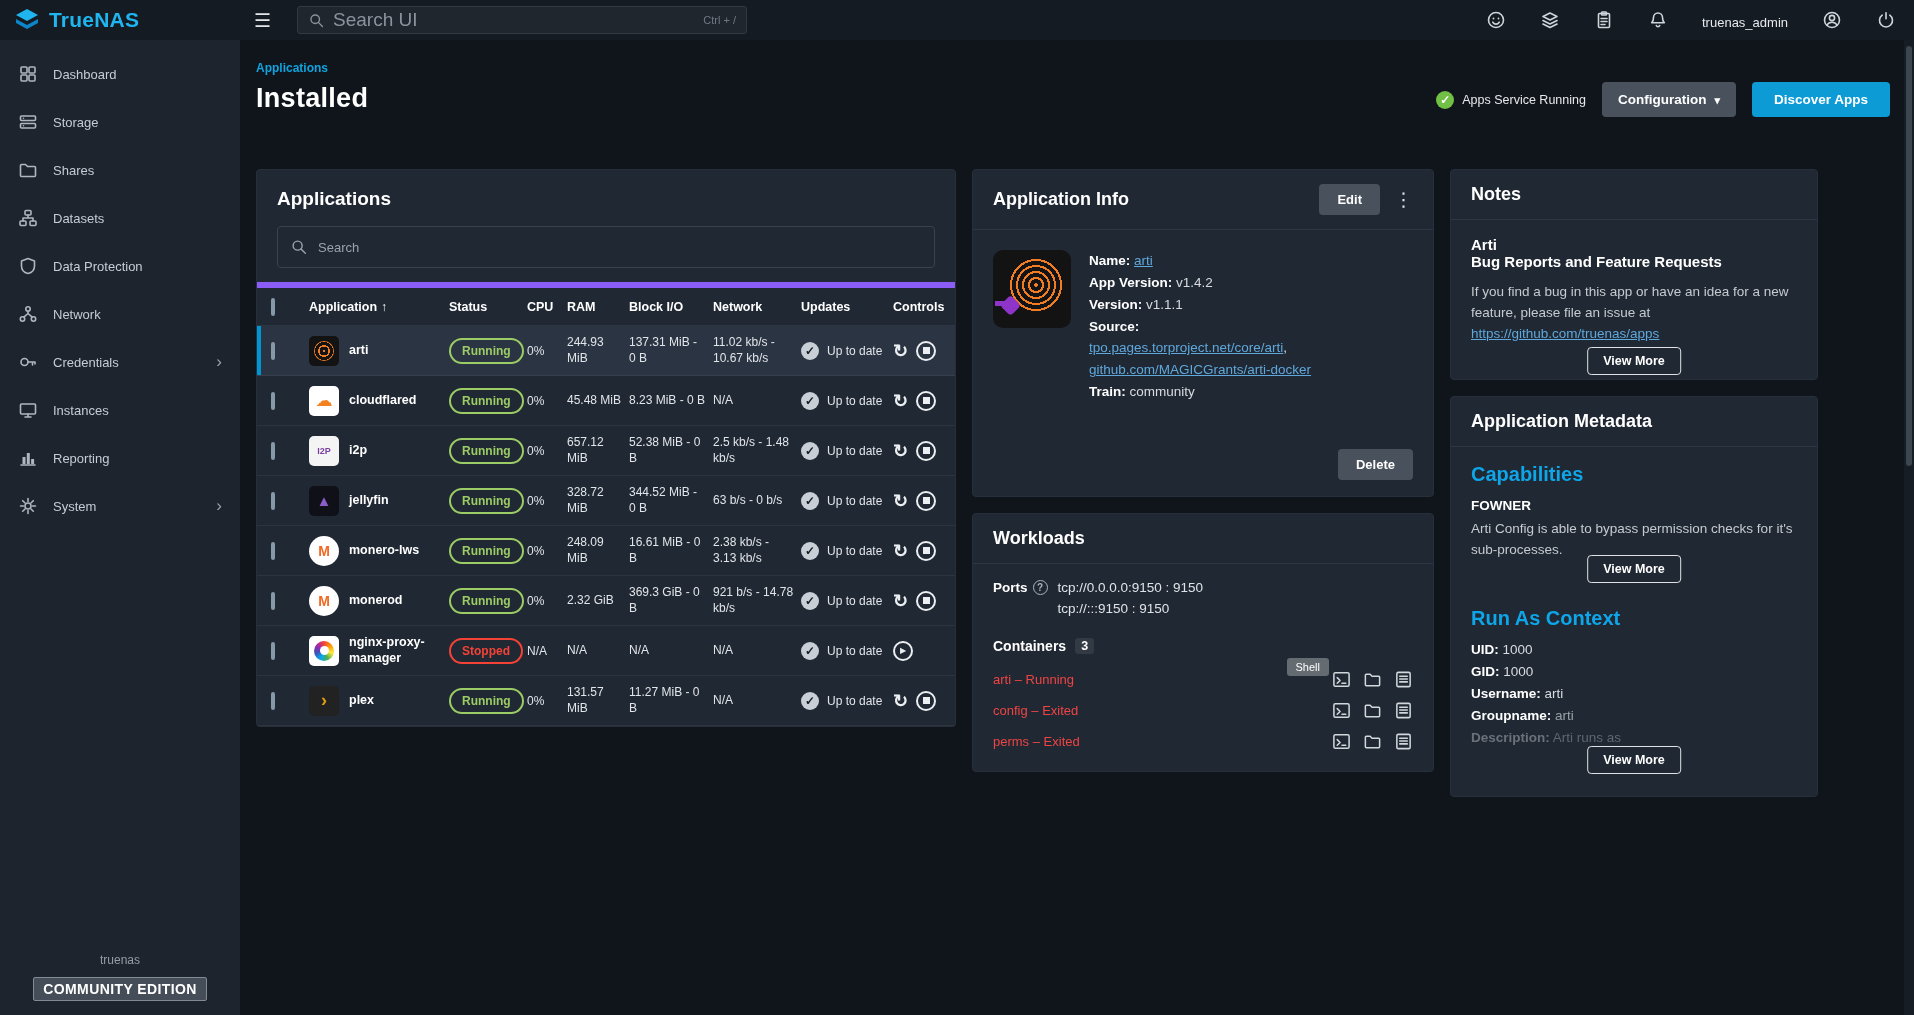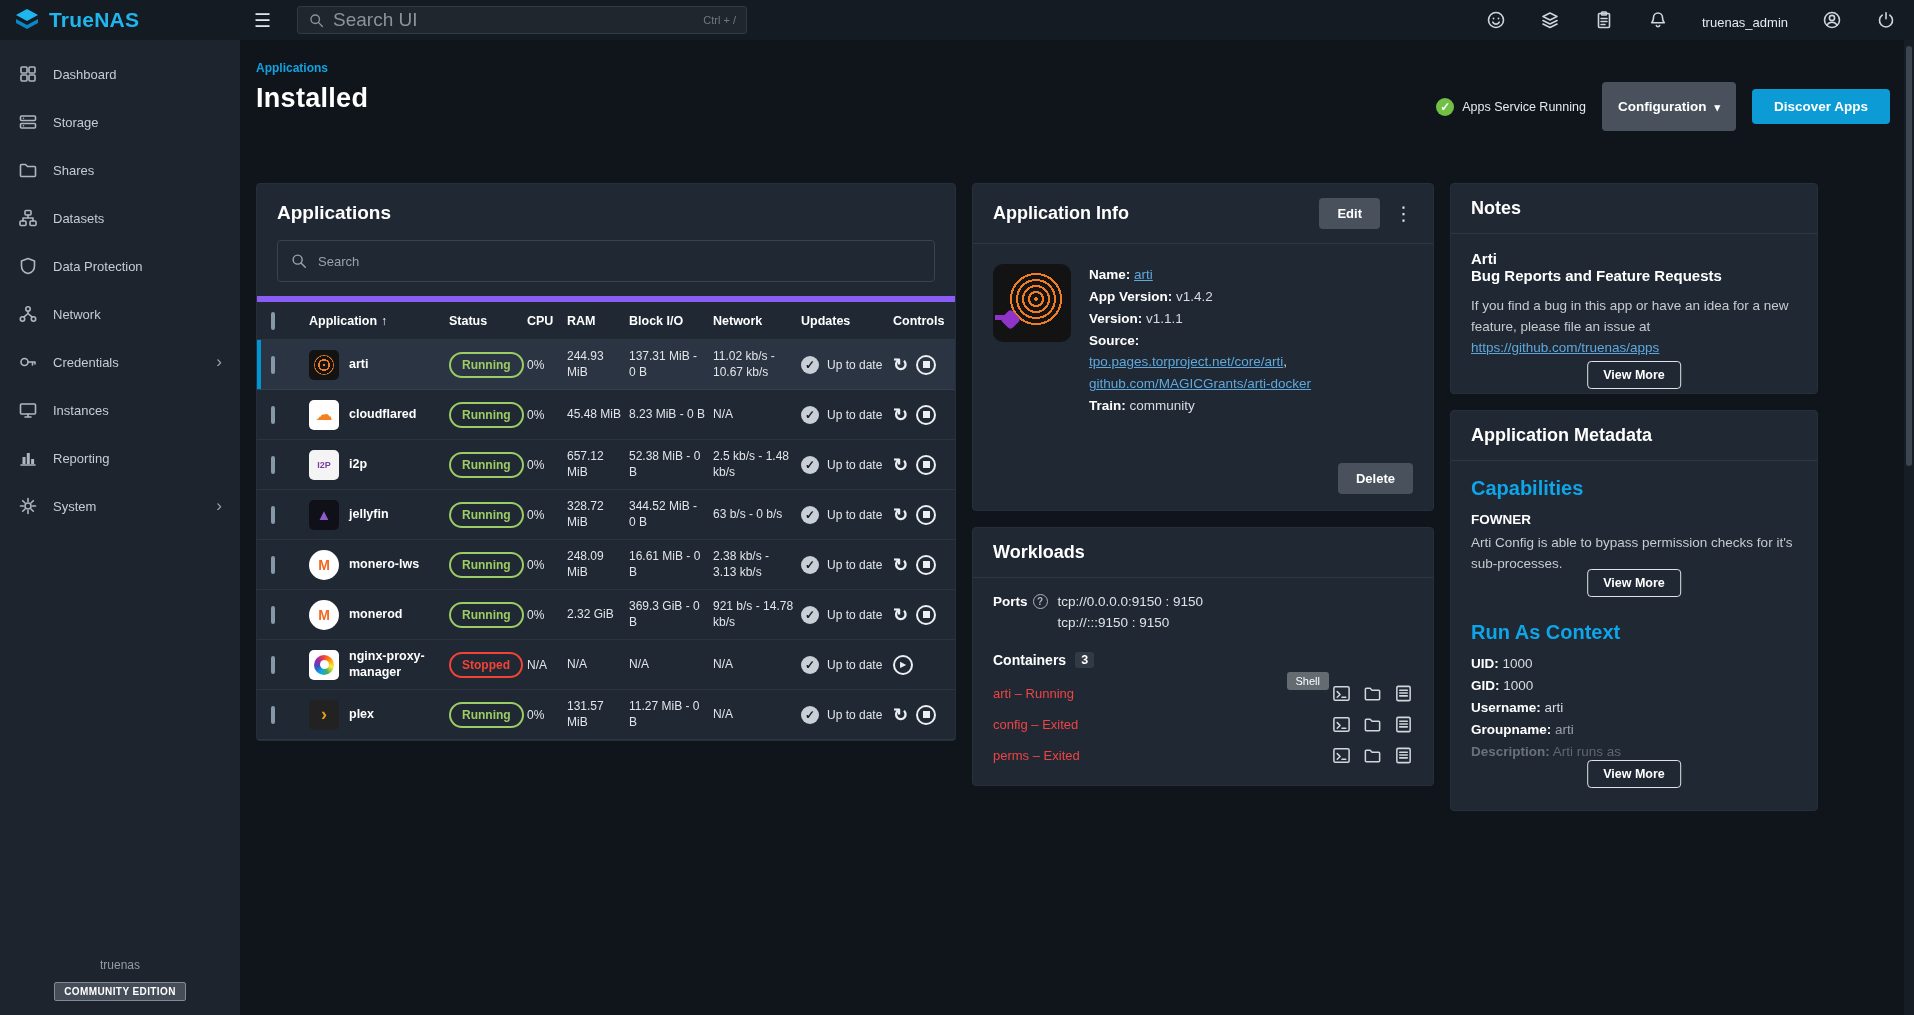--- a/index.html
+++ b/index.html
@@ -26,33 +26,33 @@
   .sidebar { position:absolute; top:40px; left:0; bottom:0; width:240px; background:#1d242d; z-index:10; }
   .side-list { padding-top:10px; }
   .side-item { height:48px; display:flex; align-items:center; padding:0 18px; gap:15px; cursor:pointer; color:#aeb6bf; }
   .side-item .s-label { font-size:13px; color:#c6ccd3; }
   .side-item .s-chev { margin-left:auto; font-size:17px; color:#99a1aa; }
   .side-item.active { background:#232b35; }
   .side-item.active .s-icon { color:#0fa3e0; }
   .side-item.active .s-label { color:#ffffff; font-weight:bold; }
   .side-foot { position:absolute; bottom:14px; left:0; right:0; text-align:center; }
   .side-host { font-size:12px; color:#959ca4; margin-bottom:10px; }
-  .side-edition { display:inline-block; background:#454e58; border:1px solid #828b94; color:#fff; font-size:10px; font-weight:bold; letter-spacing:.4px; padding:3px 9px; border-radius:2px; }
+  .side-edition { display:inline-block; background:#454e58; border:1px solid #828b94; color:#fff; font-size:14px; font-weight:bold; letter-spacing:.4px; padding:3px 9px; border-radius:2px; }
   
   .main { position:absolute; top:40px; left:240px; right:0; bottom:0; overflow:hidden; }
   .page-head { display:flex; justify-content:space-between; align-items:flex-start; padding:20px 24px 0 16px; }
   .breadcrumb { color:#0fa3e0; font-size:12px; font-weight:bold; text-decoration:none; cursor:pointer; display:inline-block; }
   .page-title { color:#fff; font-size:27px; font-weight:bold; margin-top:8px; letter-spacing:.3px; }
   .head-actions { display:flex; align-items:center; gap:16px; margin-top:22px; }
   .service { display:flex; align-items:center; gap:8px; font-size:12.5px; color:#e6e9ec; }
   .check-circle { width:18px; height:18px; border-radius:50%; display:flex; align-items:center; justify-content:center; font-size:12px; font-weight:bold; flex-shrink:0; }
   .check-green { background:#71bf44; color:#fff; }
   .check-gray { background:#c9cfd6; color:#161b22; }
   .btn { border:none; border-radius:4px; font-family:inherit; font-size:13.5px; font-weight:bold; color:#fff; cursor:pointer; }
-  .btn-gray { background:#49525c; height:49px; padding:0 16px; }
+  .btn-gray { background:#49525c; height:35px; padding:0 16px; }
   .btn-blue { background:#0d9bd6; height:35px; padding:0 22px; }
   .btn-sm { background:#49525c; height:31px; padding:0 18px; font-size:13px; }
   .caret { font-size:11px; margin-left:8px; }
   
   .content { display:flex; gap:16px; padding-left:16px; margin-top:52px; align-items:flex-start; }
   .col { display:flex; flex-direction:column; gap:16px; }
   .col-left { width:700px; }
   .col-mid { width:462px; }
   .col-right { width:368px; }
   .card { background:#202833; border:1px solid #272f3a; border-radius:4px; }

